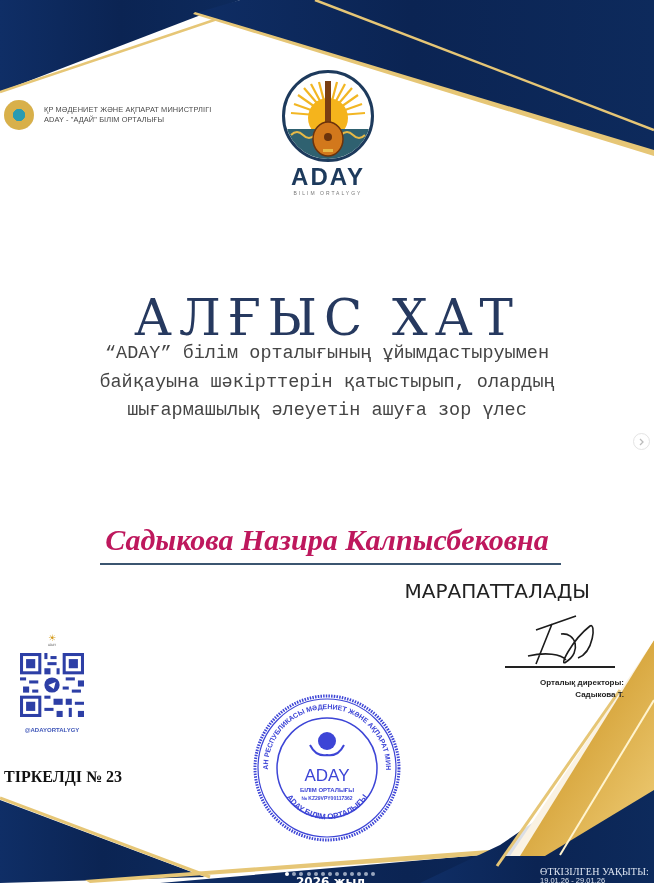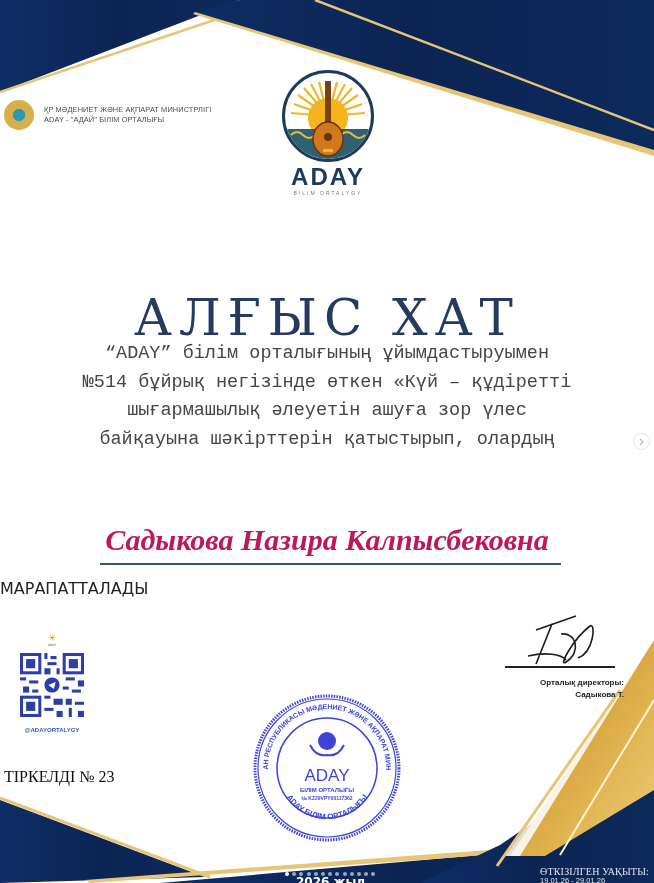--- a/index.html
+++ b/index.html
@@ -15,28 +15,28 @@
   .logo-circle { width:92px; height:92px; margin:0 auto; border-radius:50%; border:3px solid #1d3a5c; box-sizing:border-box; overflow:hidden; position:relative; background:#fff; }
   .logo-word { font-family:"Liberation Sans", sans-serif; font-size:24px; font-weight:700; color:#1d3a5c; letter-spacing:2px; margin-top:2px; line-height:26px; }
   .logo-sub { font-family:"Liberation Sans", sans-serif; font-size:5px; color:#777; letter-spacing:2px; }
 
   .title { position:absolute; left:0; width:654px; top:242px; text-align:center; font-family:"DejaVu Serif", serif; font-size:50px; color:#26395f; letter-spacing:7px; font-weight:400;margin-top:47px; }
 
   .body-text { position:absolute; left:70px; width:514px; top:340px; text-align:center; font-family:Liberation Mono, monospace; font-size:18.5px; line-height:28.5px; color:#454545; }
 
   .recipient { position:absolute; left:80px; width:494px; top:523px; text-align:center; font-family:"Liberation Serif", serif; font-style:italic; font-weight:700; font-size:30px; color:#be185d; }
   .recipient-line { position:absolute; left:100px; width:461px; top:563px; height:2px; background:#3b5570; }
-  .awarded { position:absolute; left:0; width:590px; top:579px; text-align:left; font-family:"DejaVu Sans", sans-serif; font-size:16px; color:#222; }
+  .awarded { position:absolute; left:0; width:590px; top:579px; text-align:right; font-family:"DejaVu Sans", sans-serif; font-size:20px; color:#222; }
 
   .qr-block { position:absolute; left:12px; top:633px; width:80px; text-align:center; }
   .qr-mini-logo { font-size:9px; color:#d49b1c; line-height:10px; }
   .qr-mini-text { font-size:3px; color:#555; }
   .qr { width:64px; height:64px; margin:6px auto 0 auto; }
   .qr-handle { font-family:"Liberation Sans", sans-serif; font-size:6px; font-weight:700; color:#3d55b8; margin-top:6px; }
-  .registered { position:absolute; left:4px; top:768px; font-family:"Liberation Serif", serif; font-weight:400; font-size:16px; color:#111; }
+  .registered { position:absolute; left:4px; top:768px; font-family:"Liberation Serif", serif; font-weight:700; font-size:16px; color:#111; }
 
   .signature { position:absolute; left:506px; top:612px; width:110px; height:58px; }
   .sig-line { position:absolute; left:505px; top:666px; width:110px; height:2px; background:#222; }
   .director { position:absolute; left:500px; top:677px; width:124px; text-align:right; font-family:"Liberation Sans", sans-serif; font-weight:700; font-size:8px; line-height:12px; color:#222; }
 
   .stamp { position:absolute; left:252px; top:693px; width:150px; height:150px; }
 
   .held-label { position:absolute; left:540px; top:866px; font-family:Liberation Serif, serif; font-size:10px; color:#dfe6f2; letter-spacing:0.2px; }
   .held-dates { position:absolute; left:540px; top:876px; font-family:"Liberation Sans", sans-serif; font-size:7.5px; color:#dfe6f2; }
   .year { position:absolute; left:296px; top:875px; font-family:"DejaVu Sans", sans-serif; font-size:12px; font-weight:700; color:#fff; }
@@ -122,23 +122,22 @@
       </svg>
     </div>
     <div class="logo-word">ADAY</div>
     <div class="logo-sub">BILIM ORTALYGY</div>
   </div>
 
   <div class="title">АЛҒЫС ХАТ</div>
 
   <div class="body-text">
     <div>“ADAY” білім орталығының ұйымдастыруымен</div>
-    <div>№514 бұйрық негізінде өткен «Күй – құдіретті</div>
+    <div>байқауына шәкірттерін қатыстырып, олардың</div>
     <div>шығармашылық әлеуетін ашуға зор үлес</div>
-    <div>байқауына шәкірттерін қатыстырып, олардың</div>
   </div>
 
   <div class="recipient">Садыкова Назира Калпысбековна</div>
   <div class="recipient-line"></div>
   <div class="awarded">МАРАПАТТАЛАДЫ</div>
 
   <div class="qr-block">
     <div class="qr-mini-logo">☀</div>
     <div class="qr-mini-text">ADAY</div>
     <svg class="qr" viewBox="0 0 21 21" xmlns="http://www.w3.org/2000/svg">

